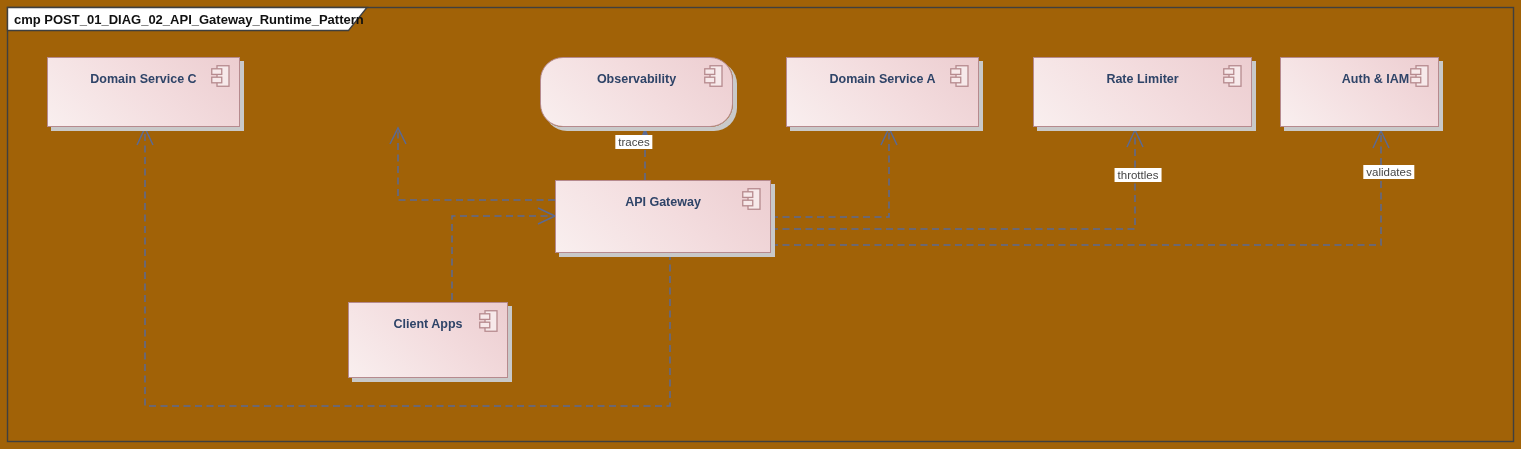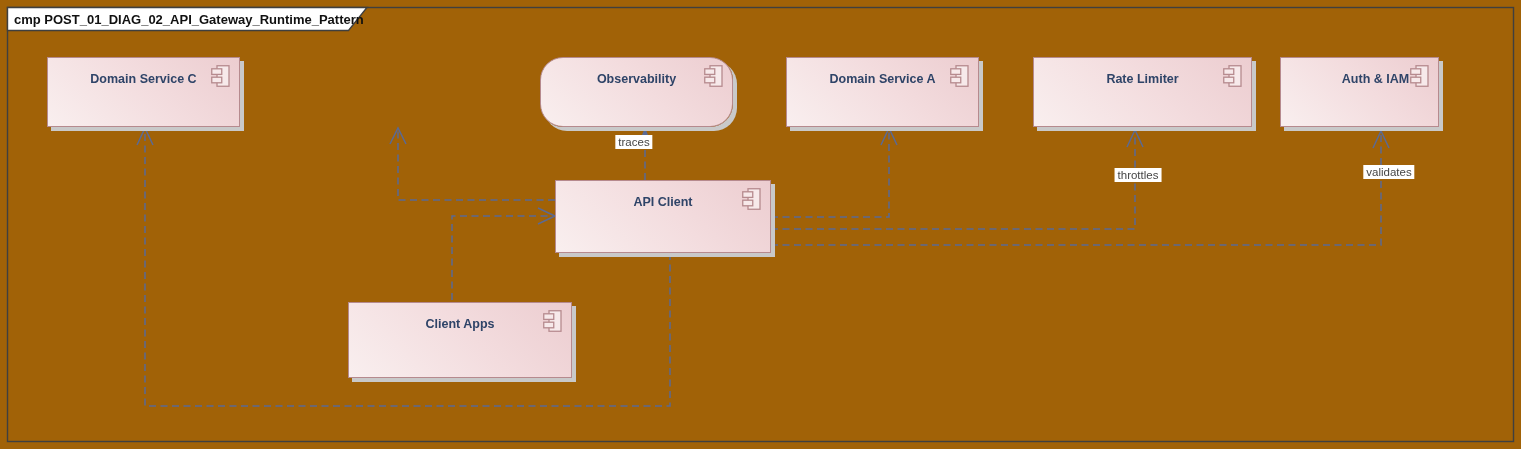--- a/index.html
+++ b/index.html
@@ -126,29 +126,29 @@
   <div class="cmp" style="left:1280px;top:57px;width:159px;height:70px;padding-left:32px;">
     <span class="cmp-label">Auth &amp; IAM</span>
     <svg class="cmp-icon" width="19" height="22" viewBox="0 0 19 22">
       <rect x="6" y="0.75" width="12" height="20.5" fill="#f7e9ea" stroke="#b68a8e" stroke-width="1.3"></rect>
       <rect x="0.75" y="3.8" width="10" height="5.6" fill="#f7e9ea" stroke="#b68a8e" stroke-width="1.3"></rect>
       <rect x="0.75" y="12.2" width="10" height="5.6" fill="#f7e9ea" stroke="#b68a8e" stroke-width="1.3"></rect>
     </svg>
   </div>
 
   <div class="cmp" style="left:555px;top:180px;width:216px;height:73px;">
-    <span class="cmp-label">API Client</span>
+    <span class="cmp-label">API Gateway</span>
     <svg class="cmp-icon" width="19" height="22" viewBox="0 0 19 22">
       <rect x="6" y="0.75" width="12" height="20.5" fill="#f7e9ea" stroke="#b68a8e" stroke-width="1.3"></rect>
       <rect x="0.75" y="3.8" width="10" height="5.6" fill="#f7e9ea" stroke="#b68a8e" stroke-width="1.3"></rect>
       <rect x="0.75" y="12.2" width="10" height="5.6" fill="#f7e9ea" stroke="#b68a8e" stroke-width="1.3"></rect>
     </svg>
   </div>
 
-  <div class="cmp" style="left:348px;top:302px;width:224px;height:76px;">
+  <div class="cmp" style="left:348px;top:302px;width:160px;height:76px;">
     <span class="cmp-label">Client Apps</span>
     <svg class="cmp-icon" width="19" height="22" viewBox="0 0 19 22">
       <rect x="6" y="0.75" width="12" height="20.5" fill="#f7e9ea" stroke="#b68a8e" stroke-width="1.3"></rect>
       <rect x="0.75" y="3.8" width="10" height="5.6" fill="#f7e9ea" stroke="#b68a8e" stroke-width="1.3"></rect>
       <rect x="0.75" y="12.2" width="10" height="5.6" fill="#f7e9ea" stroke="#b68a8e" stroke-width="1.3"></rect>
     </svg>
   </div>
 
   <div class="edge-label" style="left:634px;top:135px;">traces</div>
   <div class="edge-label" style="left:1138px;top:160px;margin-top:8px;">throttles</div>

